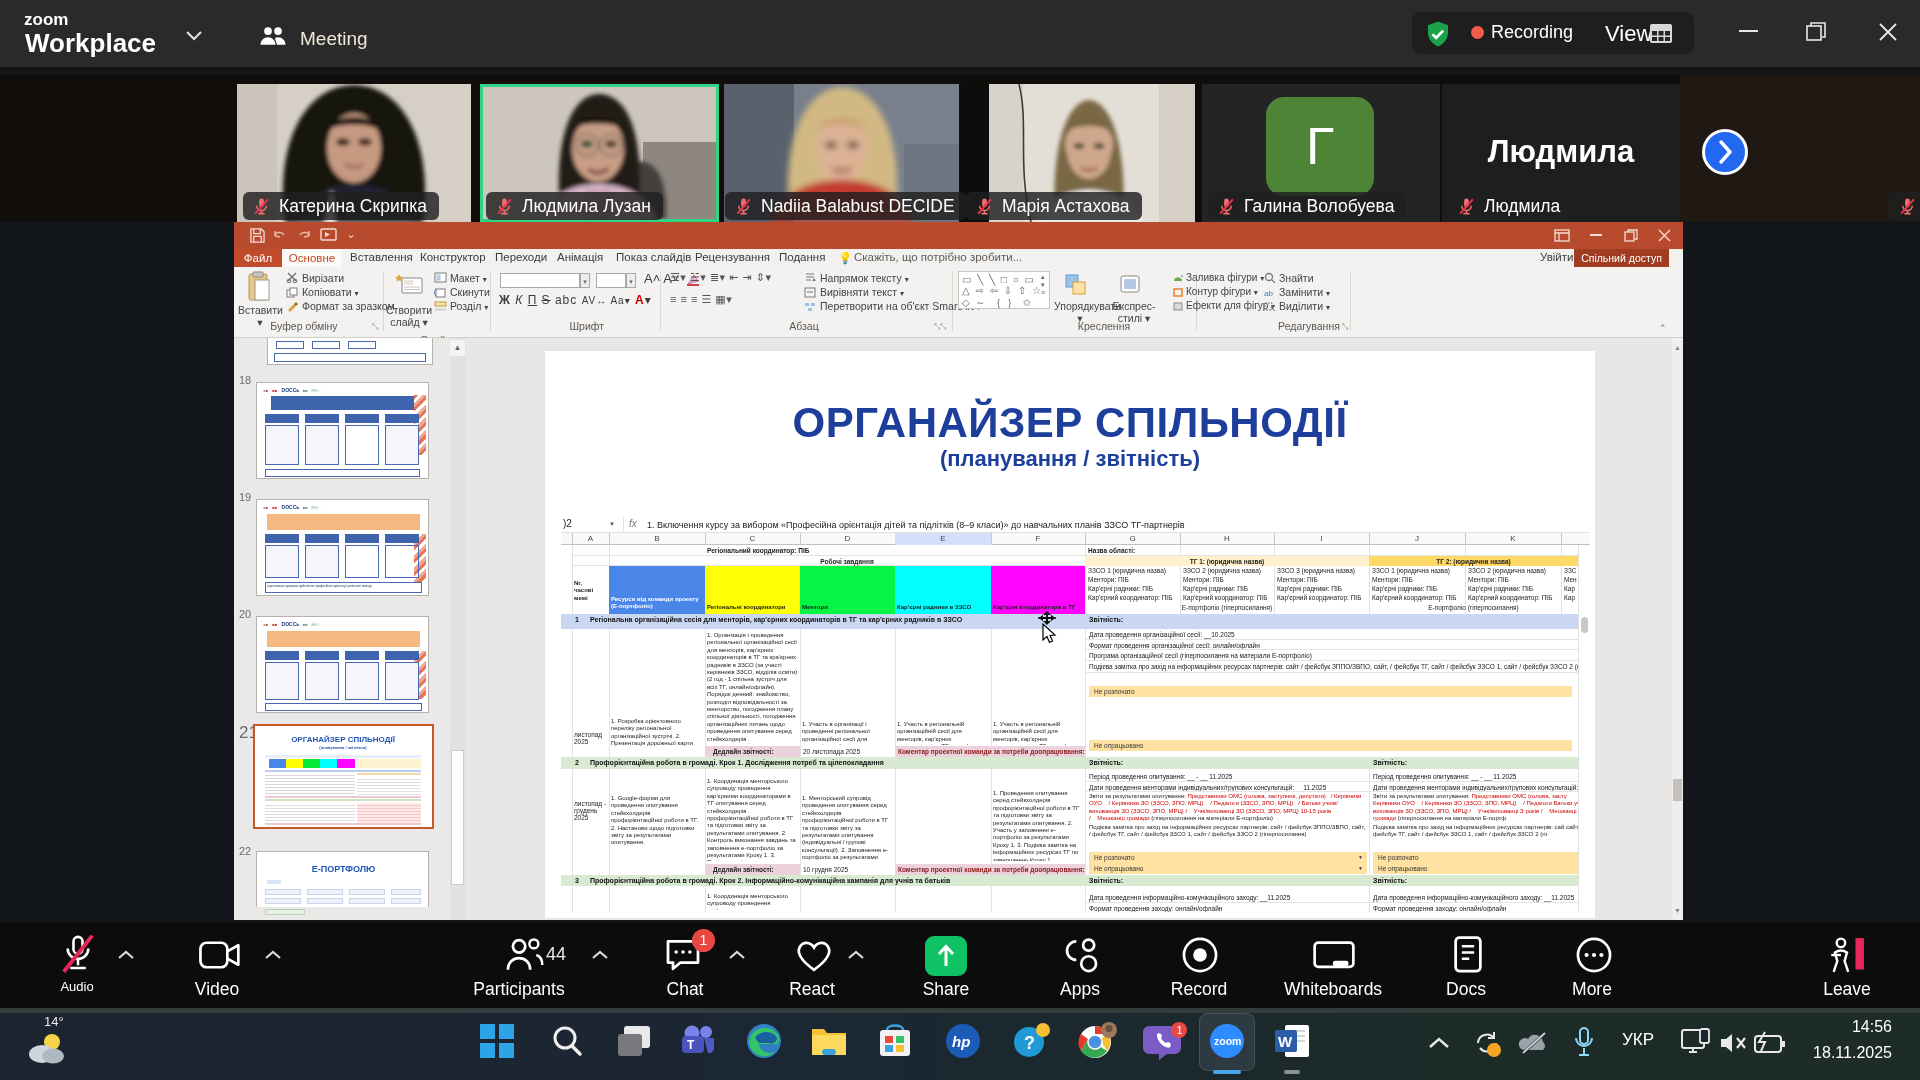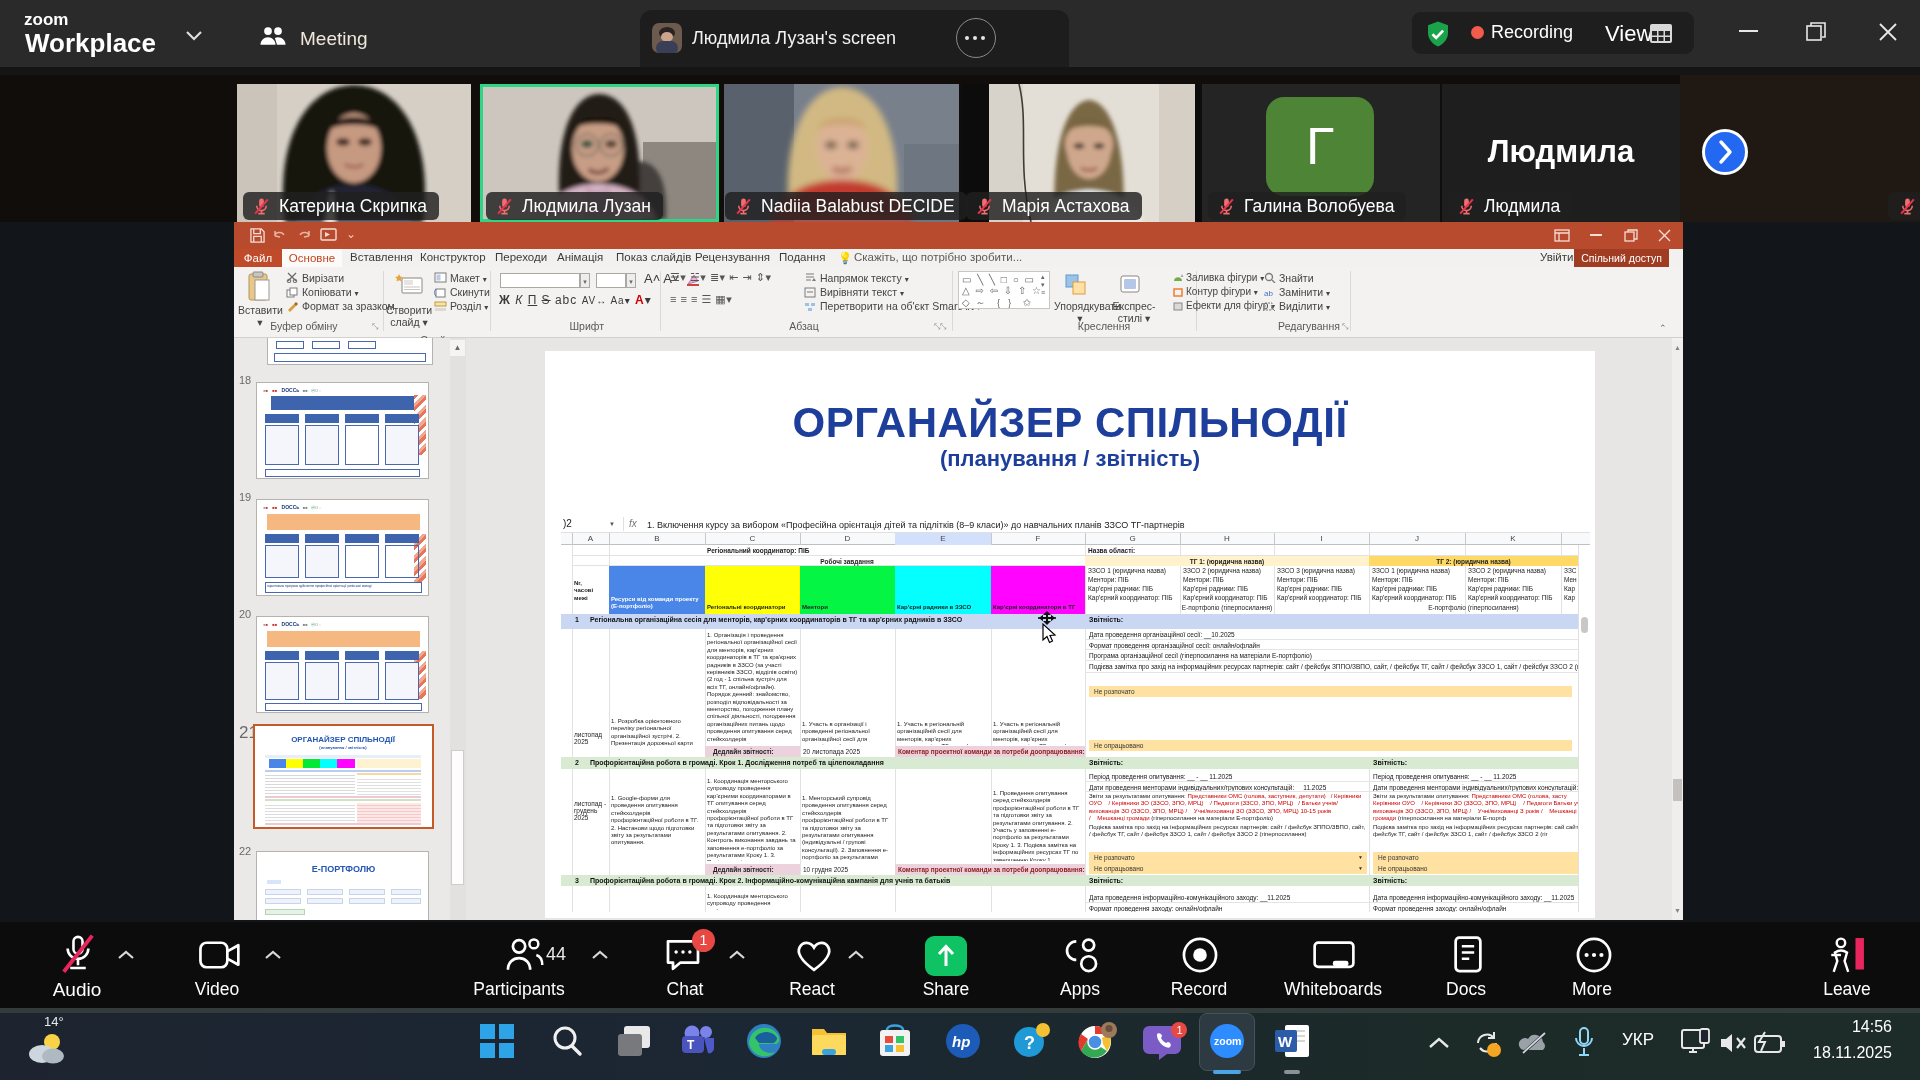--- a/index.html
+++ b/index.html
@@ -28,33 +28,20 @@
         <path d="M2 3 L9 10 L16 3" stroke="#dedede" stroke-width="2.2" fill="none"></path>
       </svg>
     <svg class="abs" style="left:258px;top:23px;" width="30" height="26" viewBox="0 0 24 20" fill="#fff">
       <circle cx="8" cy="6" r="3.1"></circle>
         <circle cx="16" cy="6" r="3.1"></circle>
       <path d="M2 17c0-3.3 2.7-6 6-6s6 2.7 6 6z"></path>
         <path d="M13.5 11.6c.8-.4 1.6-.6 2.5-.6 3.3 0 6 2.7 6 6h-6.8z"></path>
     </svg>
     <div class="abs" style="left:300px;top:28px;color:#efe7da;font-size:19px;">Meeting</div>
 
-    <div class="abs" style="left:640px;top:10px;width:429px;height:57px;background:#1d1d1d;border-radius:12px 12px 0 0;">
-      <div class="abs" style="left:12px;top:13px;width:30px;height:30px;border-radius:7px;background:#6b5a4d;overflow:hidden;">
-        <div class="abs" style="left:7px;top:4px;width:16px;height:12px;border-radius:50%;background:#2a2321;"></div>
-        <div class="abs" style="left:9px;top:9px;width:12px;height:10px;border-radius:50%;background:#caa58c;"></div>
-        <div class="abs" style="left:4px;top:18px;width:22px;height:14px;border-radius:8px;background:#3a3f58;"></div>
-      </div>
-      <div class="abs" style="left:52px;top:18px;color:#f2f2f2;font-size:18px;">Людмила Лузан's screen</div>
-      <div class="abs" style="left:316px;top:8px;width:40px;height:40px;border:1.6px solid #8a8a8a;border-radius:50%;">
-        <div class="abs" style="left:8px;top:17px;width:4px;height:4px;border-radius:50%;background:#e6e6e6;"></div>
-        <div class="abs" style="left:16px;top:17px;width:4px;height:4px;border-radius:50%;background:#e6e6e6;"></div>
-        <div class="abs" style="left:24px;top:17px;width:4px;height:4px;border-radius:50%;background:#e6e6e6;"></div>
-      </div>
-    </div>
 
     <div class="abs" style="left:1412px;top:12px;width:282px;height:42px;background:#1e1e1e;border-radius:9px;">
       <svg class="abs" style="left:11px;top:7px;" width="30" height="30" viewBox="0 0 24 24">
         <path d="M12 2l8 3v6c0 5-3.5 9-8 11-4.5-2-8-6-8-11V5z" fill="#1aa34a"></path>
         <path d="M7.6 12.2l2.9 2.9 5.6-5.8" stroke="#fff" stroke-width="2.2" fill="none"></path>
       </svg>
       <div class="abs" style="left:59px;top:14px;width:13px;height:13px;border-radius:50%;background:#f25c4c;"></div>
       <div class="abs" style="left:79px;top:10px;color:#fff;font-size:18px;">Recording</div>
       <div class="abs" style="left:193px;top:9px;color:#fff;font-size:22px;">View</div>
       <svg class="abs" style="left:238px;top:12px;" width="22" height="19" viewBox="0 0 22 19" fill="#d9d9d9">
@@ -497,21 +484,21 @@
       <div class="abs" style="left:102px;top:47px;width:64px;height:2px;background:#f3d8a8;"></div>
       <div class="abs" style="left:102px;top:51px;width:64px;height:18px;background:repeating-linear-gradient(#fff 0 2px,#e0e0e0 2px 3px);"></div>
       <div class="abs" style="left:10px;top:70px;width:156px;height:2px;background:#efc8d8;"></div>
       <div class="abs" style="left:10px;top:73px;width:156px;height:2px;background:#cfe3c3;"></div>
       <div class="abs" style="left:10px;top:77px;width:90px;height:20px;background:repeating-linear-gradient(#fff 0 2px,#dcdcdc 2px 3px);"></div>
       <div class="abs" style="left:102px;top:77px;width:64px;height:20px;background:repeating-linear-gradient(#fde8e8 0 2px,#f8c8c8 2px 3px);"></div>
       <div class="abs" style="left:10px;top:97px;width:156px;height:2px;background:#efc8d8;"></div>
     </div>
 
     <div class="abs" style="left:5px;top:507px;color:#6a6a6a;font-size:11px;">22</div>
-    <div class="abs" style="left:22px;top:513px;width:173px;height:69px;background:#fff;border:1px solid #b5b2af;border-bottom:none;">
+    <div class="abs" style="left:22px;top:513px;width:173px;height:56px;background:#fff;border:1px solid #b5b2af;border-bottom:none;">
       <div class="abs" style="left:0;top:12px;width:173px;text-align:center;color:#2456b4;font-weight:bold;font-size:9px;">Е-ПОРТФОЛЮ</div>
       <div class="abs" style="left:10px;top:28px;width:14px;height:4px;background:#d8e4f8;"></div>
       <div class="abs" style="left:8px;top:37px;width:36px;height:6px;background:#eef2fa;border:.5px solid #c8d4ec;"></div>
       <div class="abs" style="left:50px;top:37px;width:36px;height:6px;background:#eef2fa;border:.5px solid #c8d4ec;"></div>
       <div class="abs" style="left:92px;top:37px;width:36px;height:6px;background:#eef2fa;border:.5px solid #c8d4ec;"></div>
       <div class="abs" style="left:134px;top:37px;width:30px;height:6px;background:#eef2fa;border:.5px solid #c8d4ec;"></div>
       <div class="abs" style="left:8px;top:46px;width:36px;height:6px;background:#eef2fa;border:.5px solid #c8d4ec;"></div>
       <div class="abs" style="left:50px;top:46px;width:36px;height:6px;background:#eef2fa;border:.5px solid #c8d4ec;"></div>
       <div class="abs" style="left:92px;top:46px;width:36px;height:6px;background:#eef2fa;border:.5px solid #c8d4ec;"></div>
       <div class="abs" style="left:134px;top:46px;width:30px;height:6px;background:#eef2fa;border:.5px solid #c8d4ec;"></div>
@@ -730,21 +717,21 @@
 
     <svg class="abs" style="left:57px;top:11px;" width="42" height="44" viewBox="0 0 32 34">
       <rect x="12.5" y="3" width="7" height="13" rx="3.5" fill="none" stroke="#fff" stroke-width="2"></rect>
       <path d="M8 12a8 8 0 0 0 16 0" fill="none" stroke="#fff" stroke-width="2"></path>
       <path d="M16 20v5 M10 27h12" stroke="#fff" stroke-width="2"></path>
       <path d="M5 30 L27 2" stroke="#e8255c" stroke-width="3"></path>
     </svg>
     <svg class="abs" style="left:117px;top:27px;" width="18" height="12">
         <path d="M2 9 L9 3 L16 9" stroke="#d8d8d8" stroke-width="2.2" fill="none"></path>
       </svg>
-    <div class="abs" style="left:77px;top:57px;transform:translateX(-50%);font-size:19px;">Audio</div>
+    <div class="abs" style="left:77px;top:57px;transform:translateX(-50%);font-size:13px;">Audio</div>
 
     <svg class="abs" style="left:198px;top:17px;" width="44" height="32" viewBox="0 0 36 26">
       <rect x="2" y="3" width="22" height="20" rx="5" fill="none" stroke="#fff" stroke-width="2.2"></rect>
       <path d="M24 10 L33 5 V21 L24 16" fill="none" stroke="#fff" stroke-width="2.2" stroke-linejoin="round"></path>
     </svg>
     <svg class="abs" style="left:264px;top:27px;" width="18" height="12">
         <path d="M2 9 L9 3 L16 9" stroke="#d8d8d8" stroke-width="2.2" fill="none"></path>
       </svg>
     <div class="abs" style="left:217px;top:57px;transform:translateX(-50%);font-size:17.5px;">Video</div>
 

